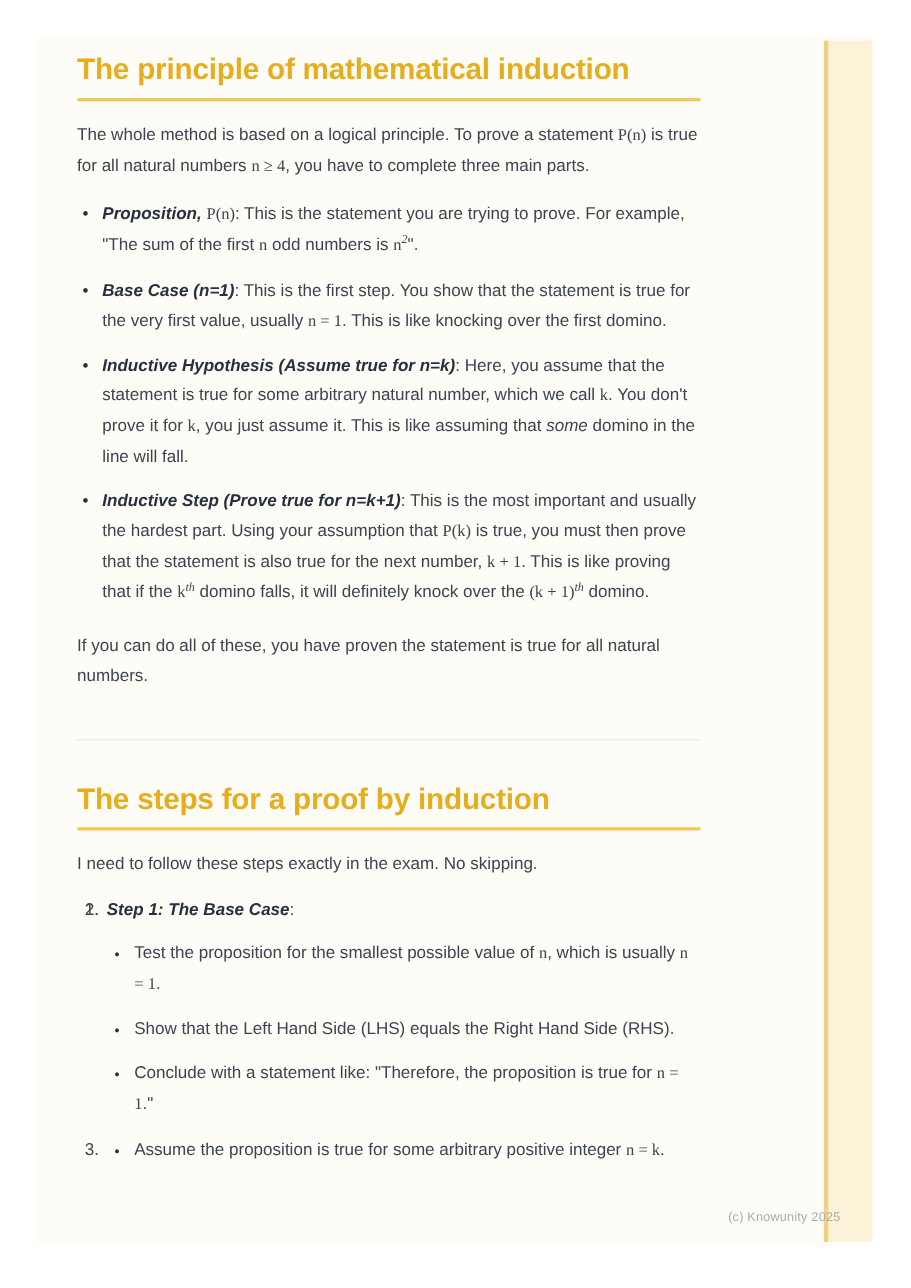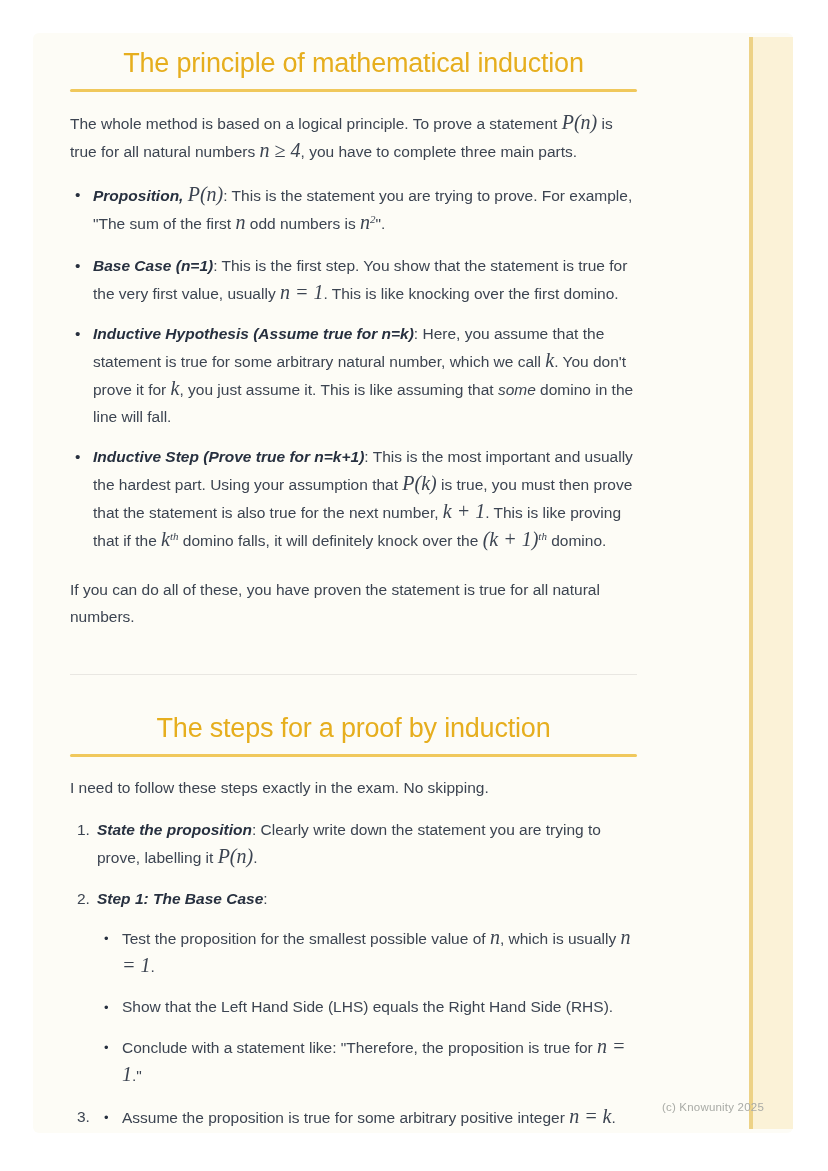--- a/index.html
+++ b/index.html
@@ -33,24 +33,23 @@
     border-left:4px solid var(--strip-line);
   }
   .content{
     position:relative;
     padding:13px 0 0 37px;
     width:604px; 
   }
   .text-col{width:567px;}
   h1{
     margin:0;
-    font-size:27px;line-height:34px;font-weight:400;
+    font-size:27px;line-height:34px;font-weight:700;
     color:var(--accent);
     letter-spacing:-0.2px;
-    text-align:center;
   }
   .heading-rule{
     height:3px;width:567px;background:var(--underline);
     border-radius:2px;margin-top:9px;
   }
   .para{margin:17px 0 0 0;font-size:15.5px;line-height:27px;}
   .para.outro{margin-top:20px;}
   ul.blist{list-style:none;margin:16px 0 0 0;padding:0;font-size:15.5px;line-height:27px;}
   ul.blist > li{position:relative;padding-left:23px;margin-bottom:13px;}
   ul.blist > li:last-child{margin-bottom:0;}
@@ -60,21 +59,21 @@
   ol.olist{list-style:none;margin:15px 0 0 0;padding:0;font-size:15.5px;line-height:27px;}
   ol.olist > li{position:relative;padding-left:27px;margin-bottom:14px;}
   .onum{position:absolute;left:7px;top:0;}
   ul.sublist{list-style:none;margin:12px 0 0 0;padding:0;}
   ul.sublist > li{position:relative;padding-left:25px;margin-bottom:13px;}
   ul.sublist .bullet{left:7px;font-size:13px;top:1px;}
   
   .seg-p{}
   .seg-b{font-weight:700;color:var(--bold-text);font-style:italic;}
   .seg-i{font-style:italic;}
-  .seg-m{font-family:"Liberation Serif","DejaVu Serif",serif;font-style:italic;font-size:20px;}
+  .seg-m{font-family:"Liberation Serif","DejaVu Serif",serif;font-size:15px;}
   .seg-sup{
     font-family:"Liberation Serif","DejaVu Serif",serif;font-style:italic;
     font-size:11px;position:relative;top:-6px;
   }
   .footer-watermark{
     position:absolute;top:1101px;right:64px;
     font-size:11.5px;color:var(--watermark);
     z-index:5;letter-spacing:0.2px;
   }
 </style>
@@ -120,21 +119,20 @@
 
         <section class="section-2">
           <h1>The steps for a proof by induction</h1>
           <div class="heading-rule"></div>
 
           <p class="para"><span class="seg-p">I need to follow these steps exactly in the exam. No skipping.</span></p>
 
           <ol class="olist">
             <li>
               <span class="onum">1.</span>
-              <span><span class="seg-b">State the proposition</span><span class="seg-p">: Clearly write down the statement you are trying to prove, labelling it </span><span class="seg-m">P(n)</span><span class="seg-p">.</span></span>
             </li>
 
             <li>
               <span class="onum">2.</span>
               <span><span class="seg-b">Step 1: The Base Case</span><span class="seg-p">:</span></span>
               <ul class="sublist">
                 <li>
                   <span class="bullet">•</span>
                   <span><span class="seg-p">Test the proposition for the smallest possible value of </span><span class="seg-m">n</span><span class="seg-p">, which is usually </span><span class="seg-m">n = 1</span><span class="seg-p">.</span></span>
                 </li>

